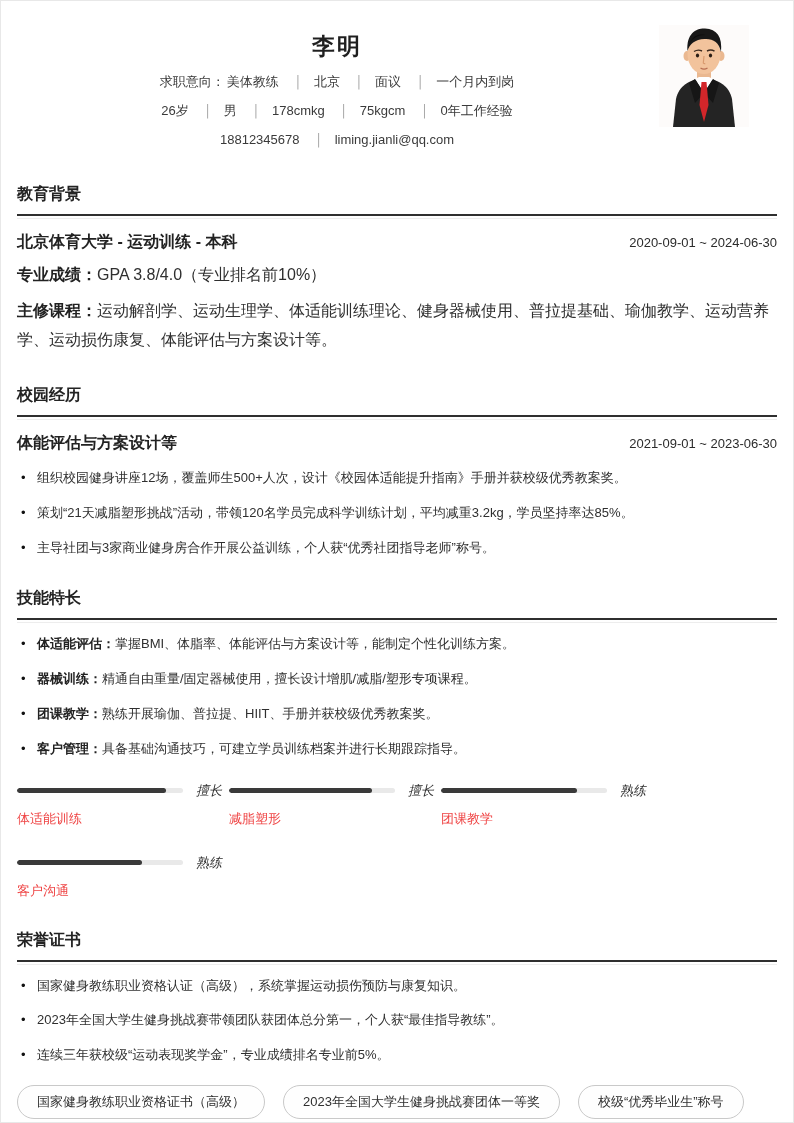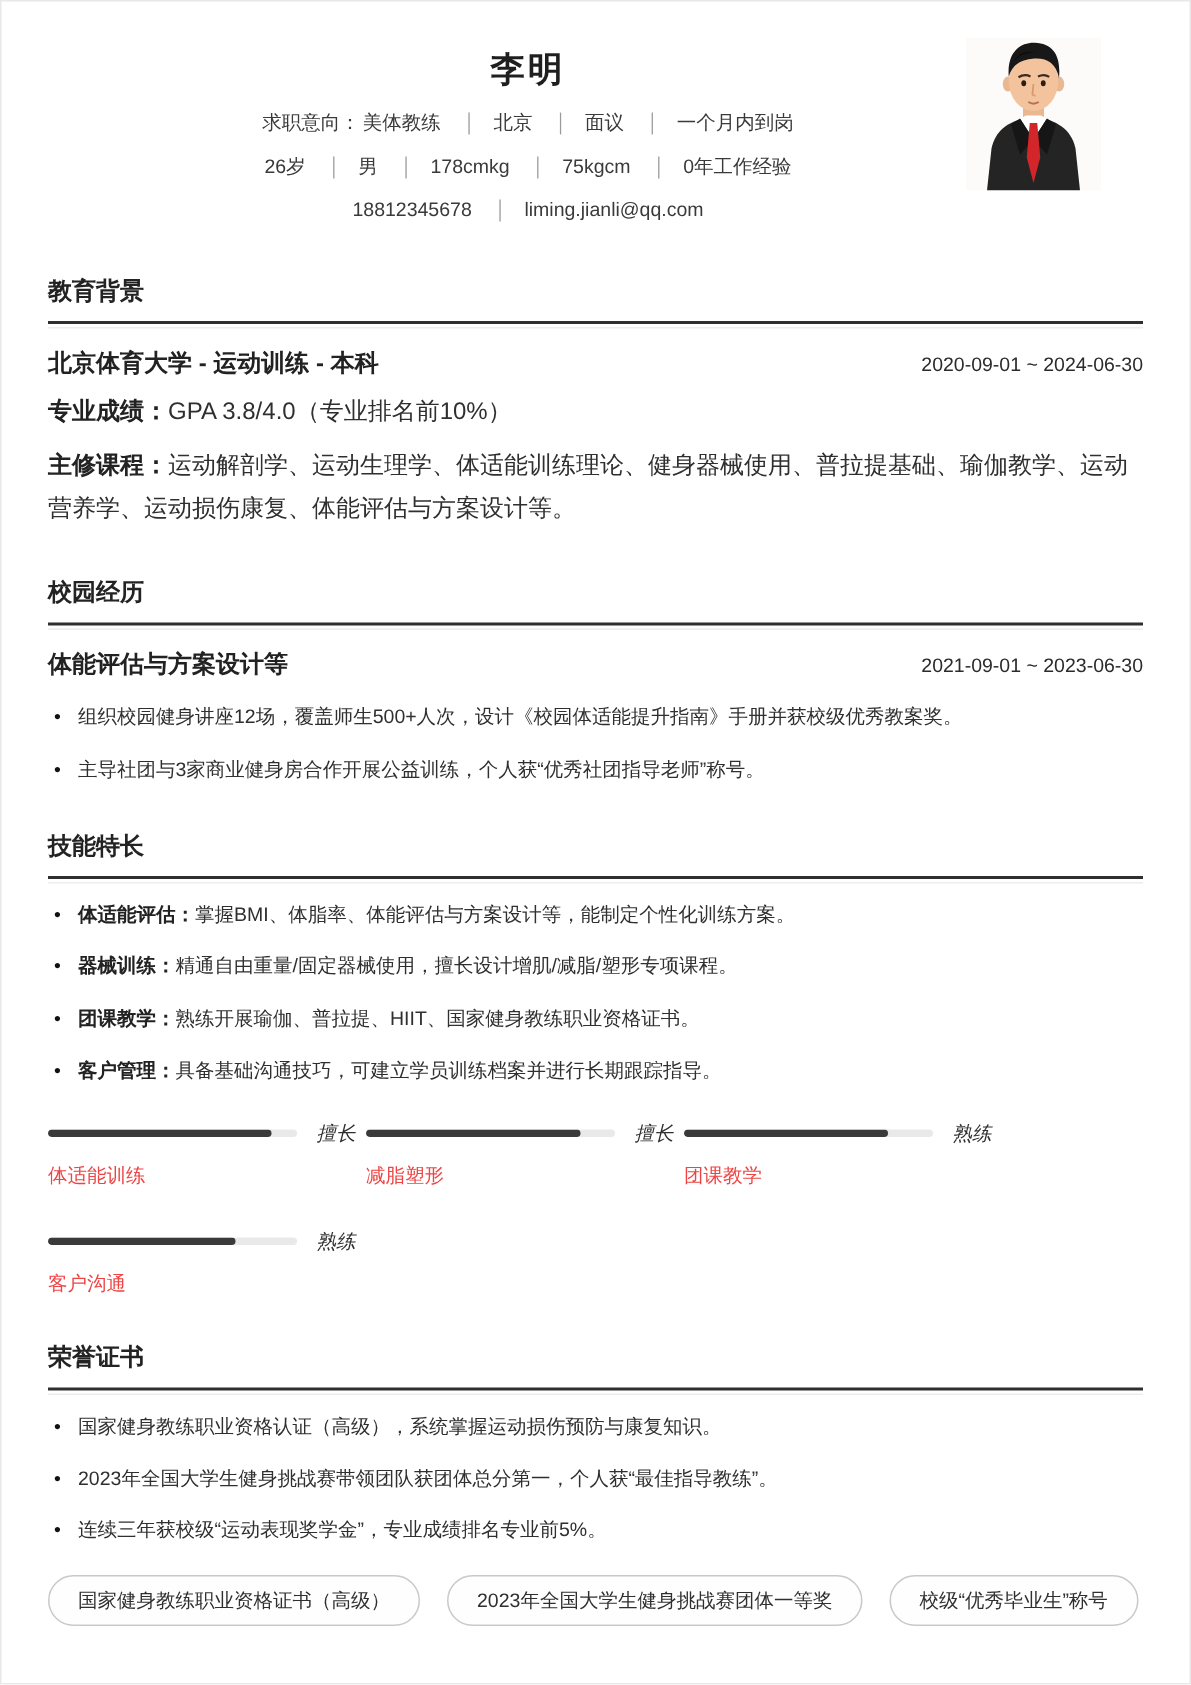--- a/index.html
+++ b/index.html
@@ -1,21 +1,21 @@
 <!DOCTYPE html>
 <html><head>
 <meta charset="utf-8">
 <style>
   * { margin:0; padding:0; box-sizing:border-box; }
   html,body { background:#fafafa; }
   body { font-family:"Liberation Sans","DejaVu Sans",sans-serif; color:#2b2b2b; }
   .page {
     width:794px; height:1123px; margin:0 auto; background:#ffffff;
     border:1px solid #e8e8e8; overflow:hidden; position:relative;
-    padding:0 31px;
+    padding:0 16px;
   }
   
   .header { position:relative; padding-top:30px; min-height:118px; }
   .header-text { width:640px; text-align:center; }
   .candidate-name { font-size:23px; font-weight:700; color:#1f1f1f; letter-spacing:2px; }
   .info-line { margin-top:11px; font-size:13px; color:#3a3a3a; line-height:1.4; }
   .inline-list { display:inline; }
   .inline-list > span + span::before {
     content:"│"; color:#9b9b9b; margin:0 12px; font-size:12px; font-weight:300;
   }
@@ -146,30 +146,31 @@
   </section>
 
   <section class="section">
     <div class="sec-head">校园经历</div>
     <div class="entry-head">
       <span class="entry-title">体能评估与方案设计等</span>
       <span class="entry-date">2021-09-01 ~ 2023-06-30</span>
     </div>
     <ul class="bullets">
       <li>组织校园健身讲座12场，覆盖师生500+人次，设计《校园体适能提升指南》手册并获校级优秀教案奖。</li>
+      <li>策划“21天减脂塑形挑战”活动，带领120名学员完成科学训练计划，平均减重3.2kg，学员坚持率达85%。</li>
       <li>主导社团与3家商业健身房合作开展公益训练，个人获“优秀社团指导老师”称号。</li>
     </ul>
   </section>
 
   <section class="section">
     <div class="sec-head">技能特长</div>
     <ul class="bullets">
       <li><span class="run-label">体适能评估：</span><span>掌握BMI、体脂率、体能评估与方案设计等，能制定个性化训练方案。</span></li>
       <li><span class="run-label">器械训练：</span><span>精通自由重量/固定器械使用，擅长设计增肌/减脂/塑形专项课程。</span></li>
-      <li><span class="run-label">团课教学：</span><span>熟练开展瑜伽、普拉提、HIIT、国家健身教练职业资格证书。</span></li>
+      <li><span class="run-label">团课教学：</span><span>熟练开展瑜伽、普拉提、HIIT、手册并获校级优秀教案奖。</span></li>
       <li><span class="run-label">客户管理：</span><span>具备基础沟通技巧，可建立学员训练档案并进行长期跟踪指导。</span></li>
     </ul>
 
     <div class="bars">
       <div class="bar-item">
         <div class="bar-row">
           <div class="track">
               <div class="fill" style="width: 90%;"></div>
             </div>
           <span class="bar-level">擅长</span>

